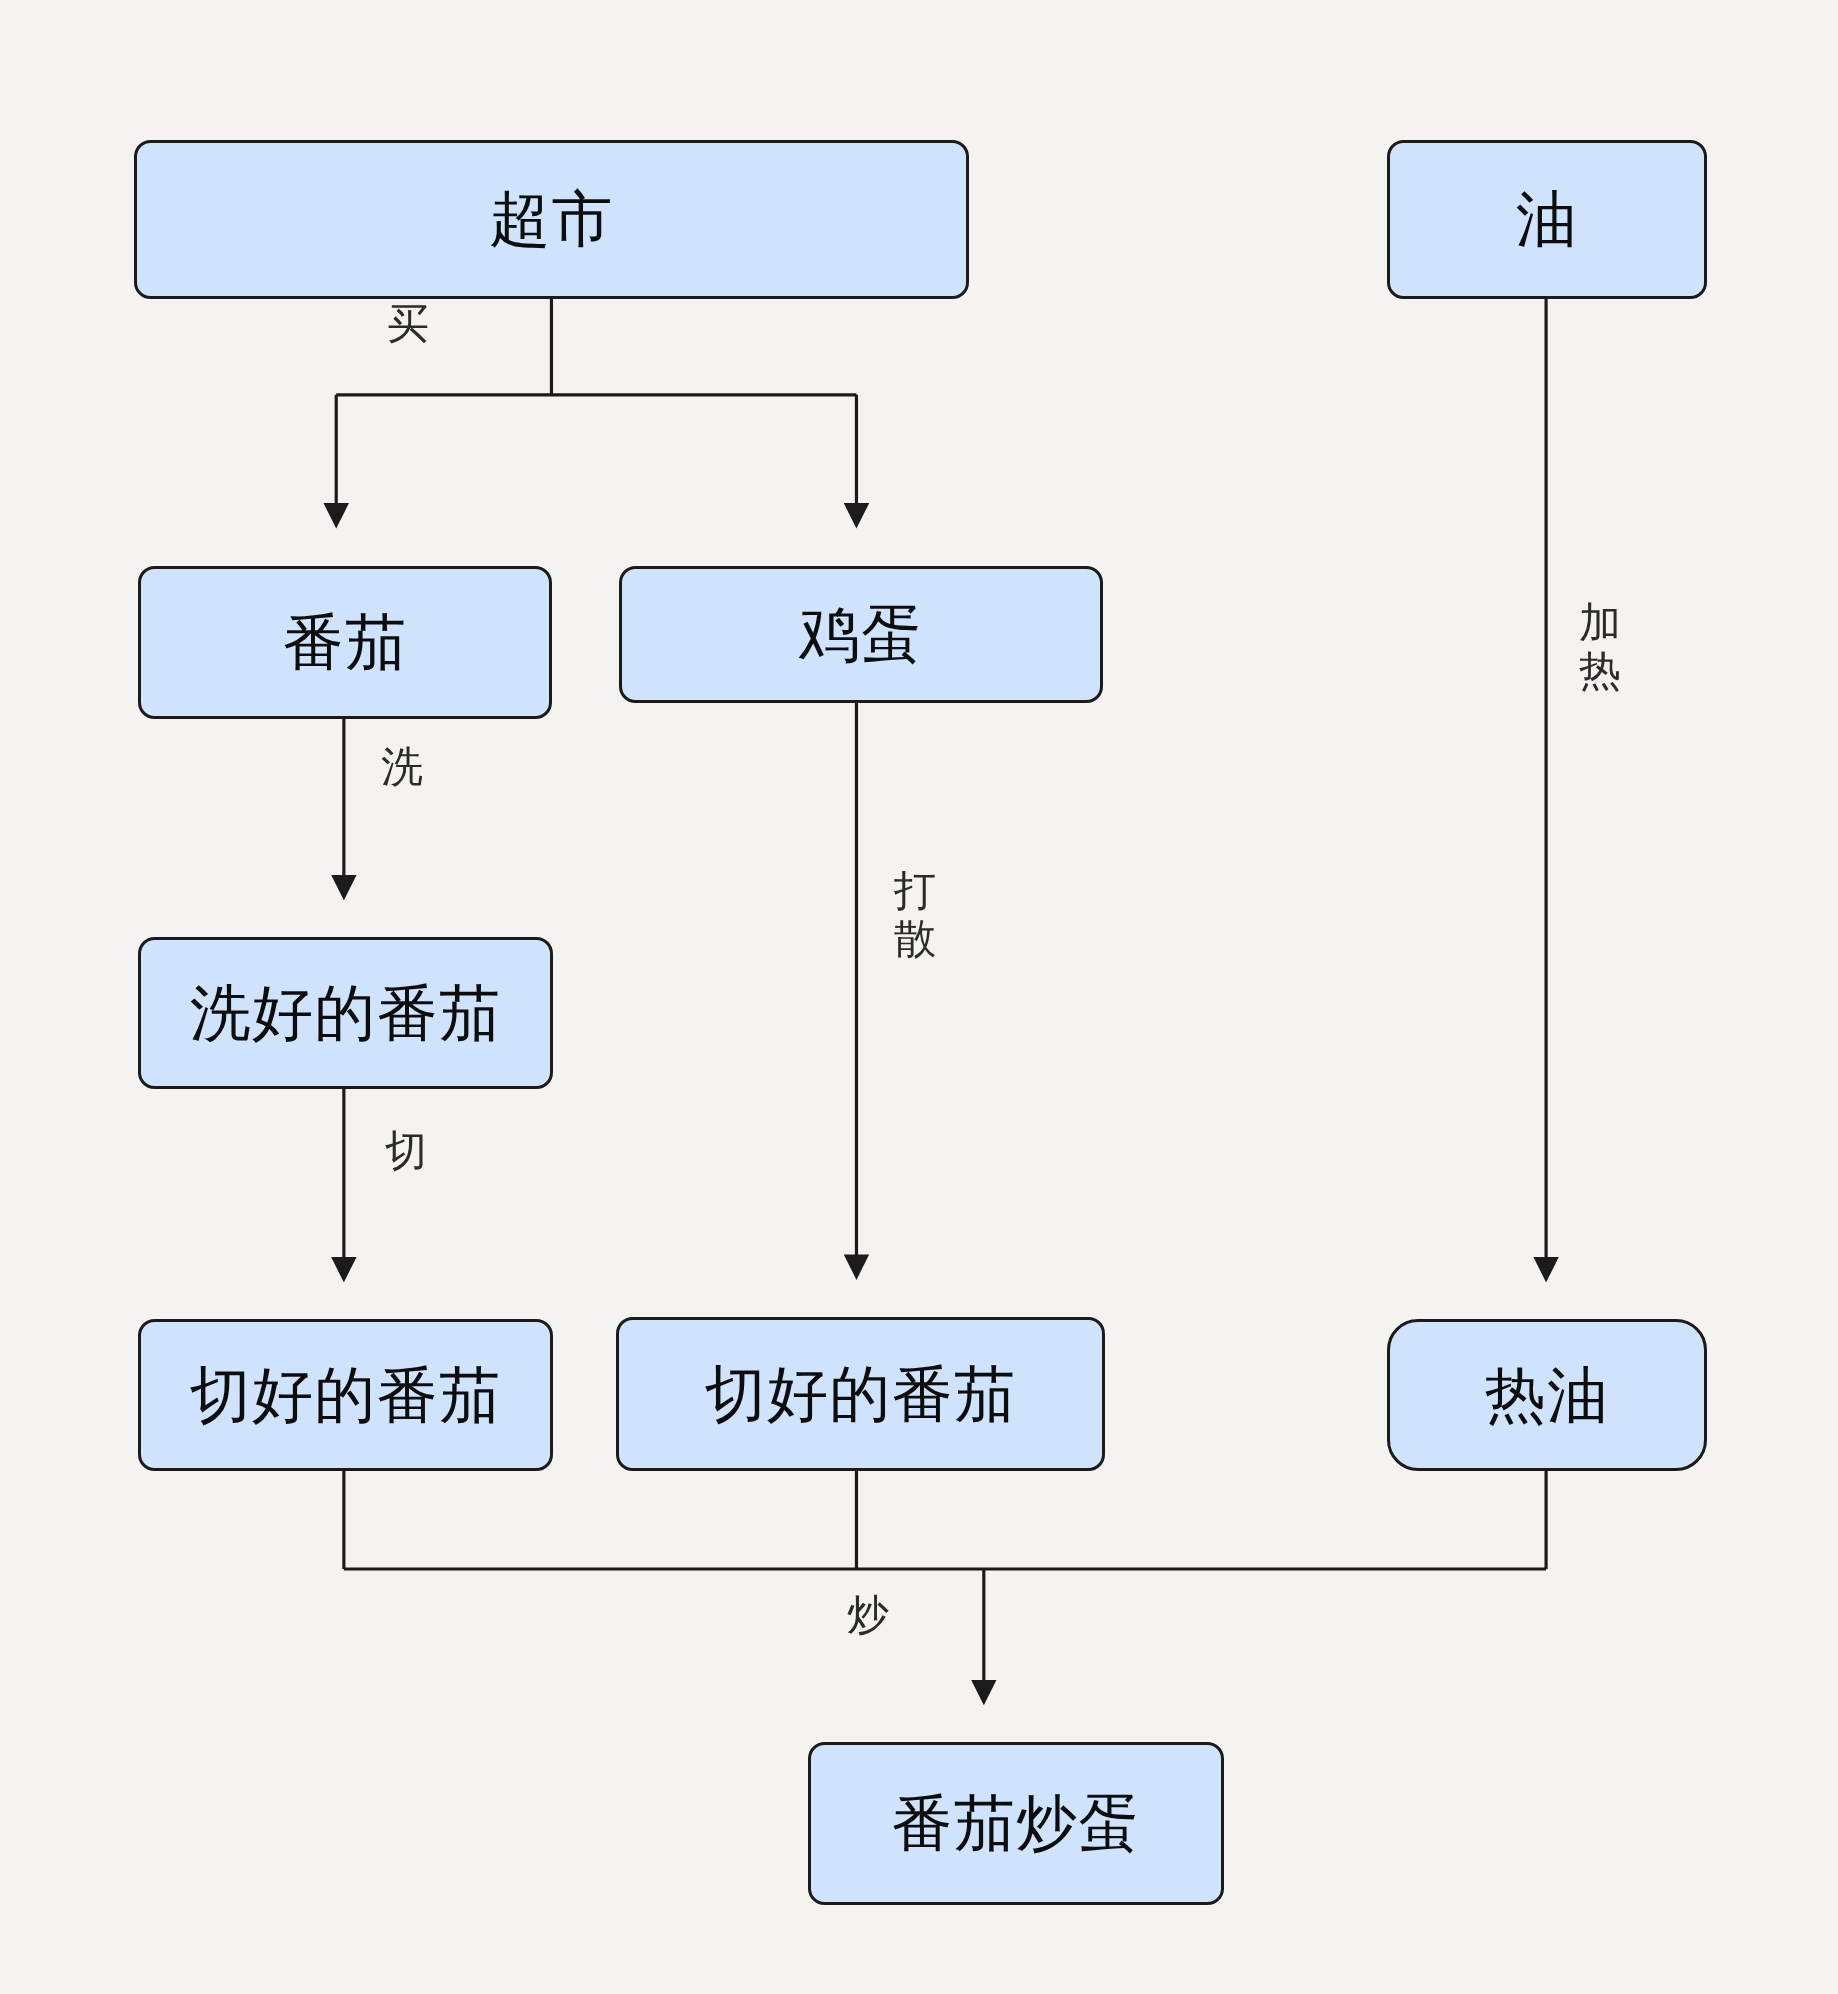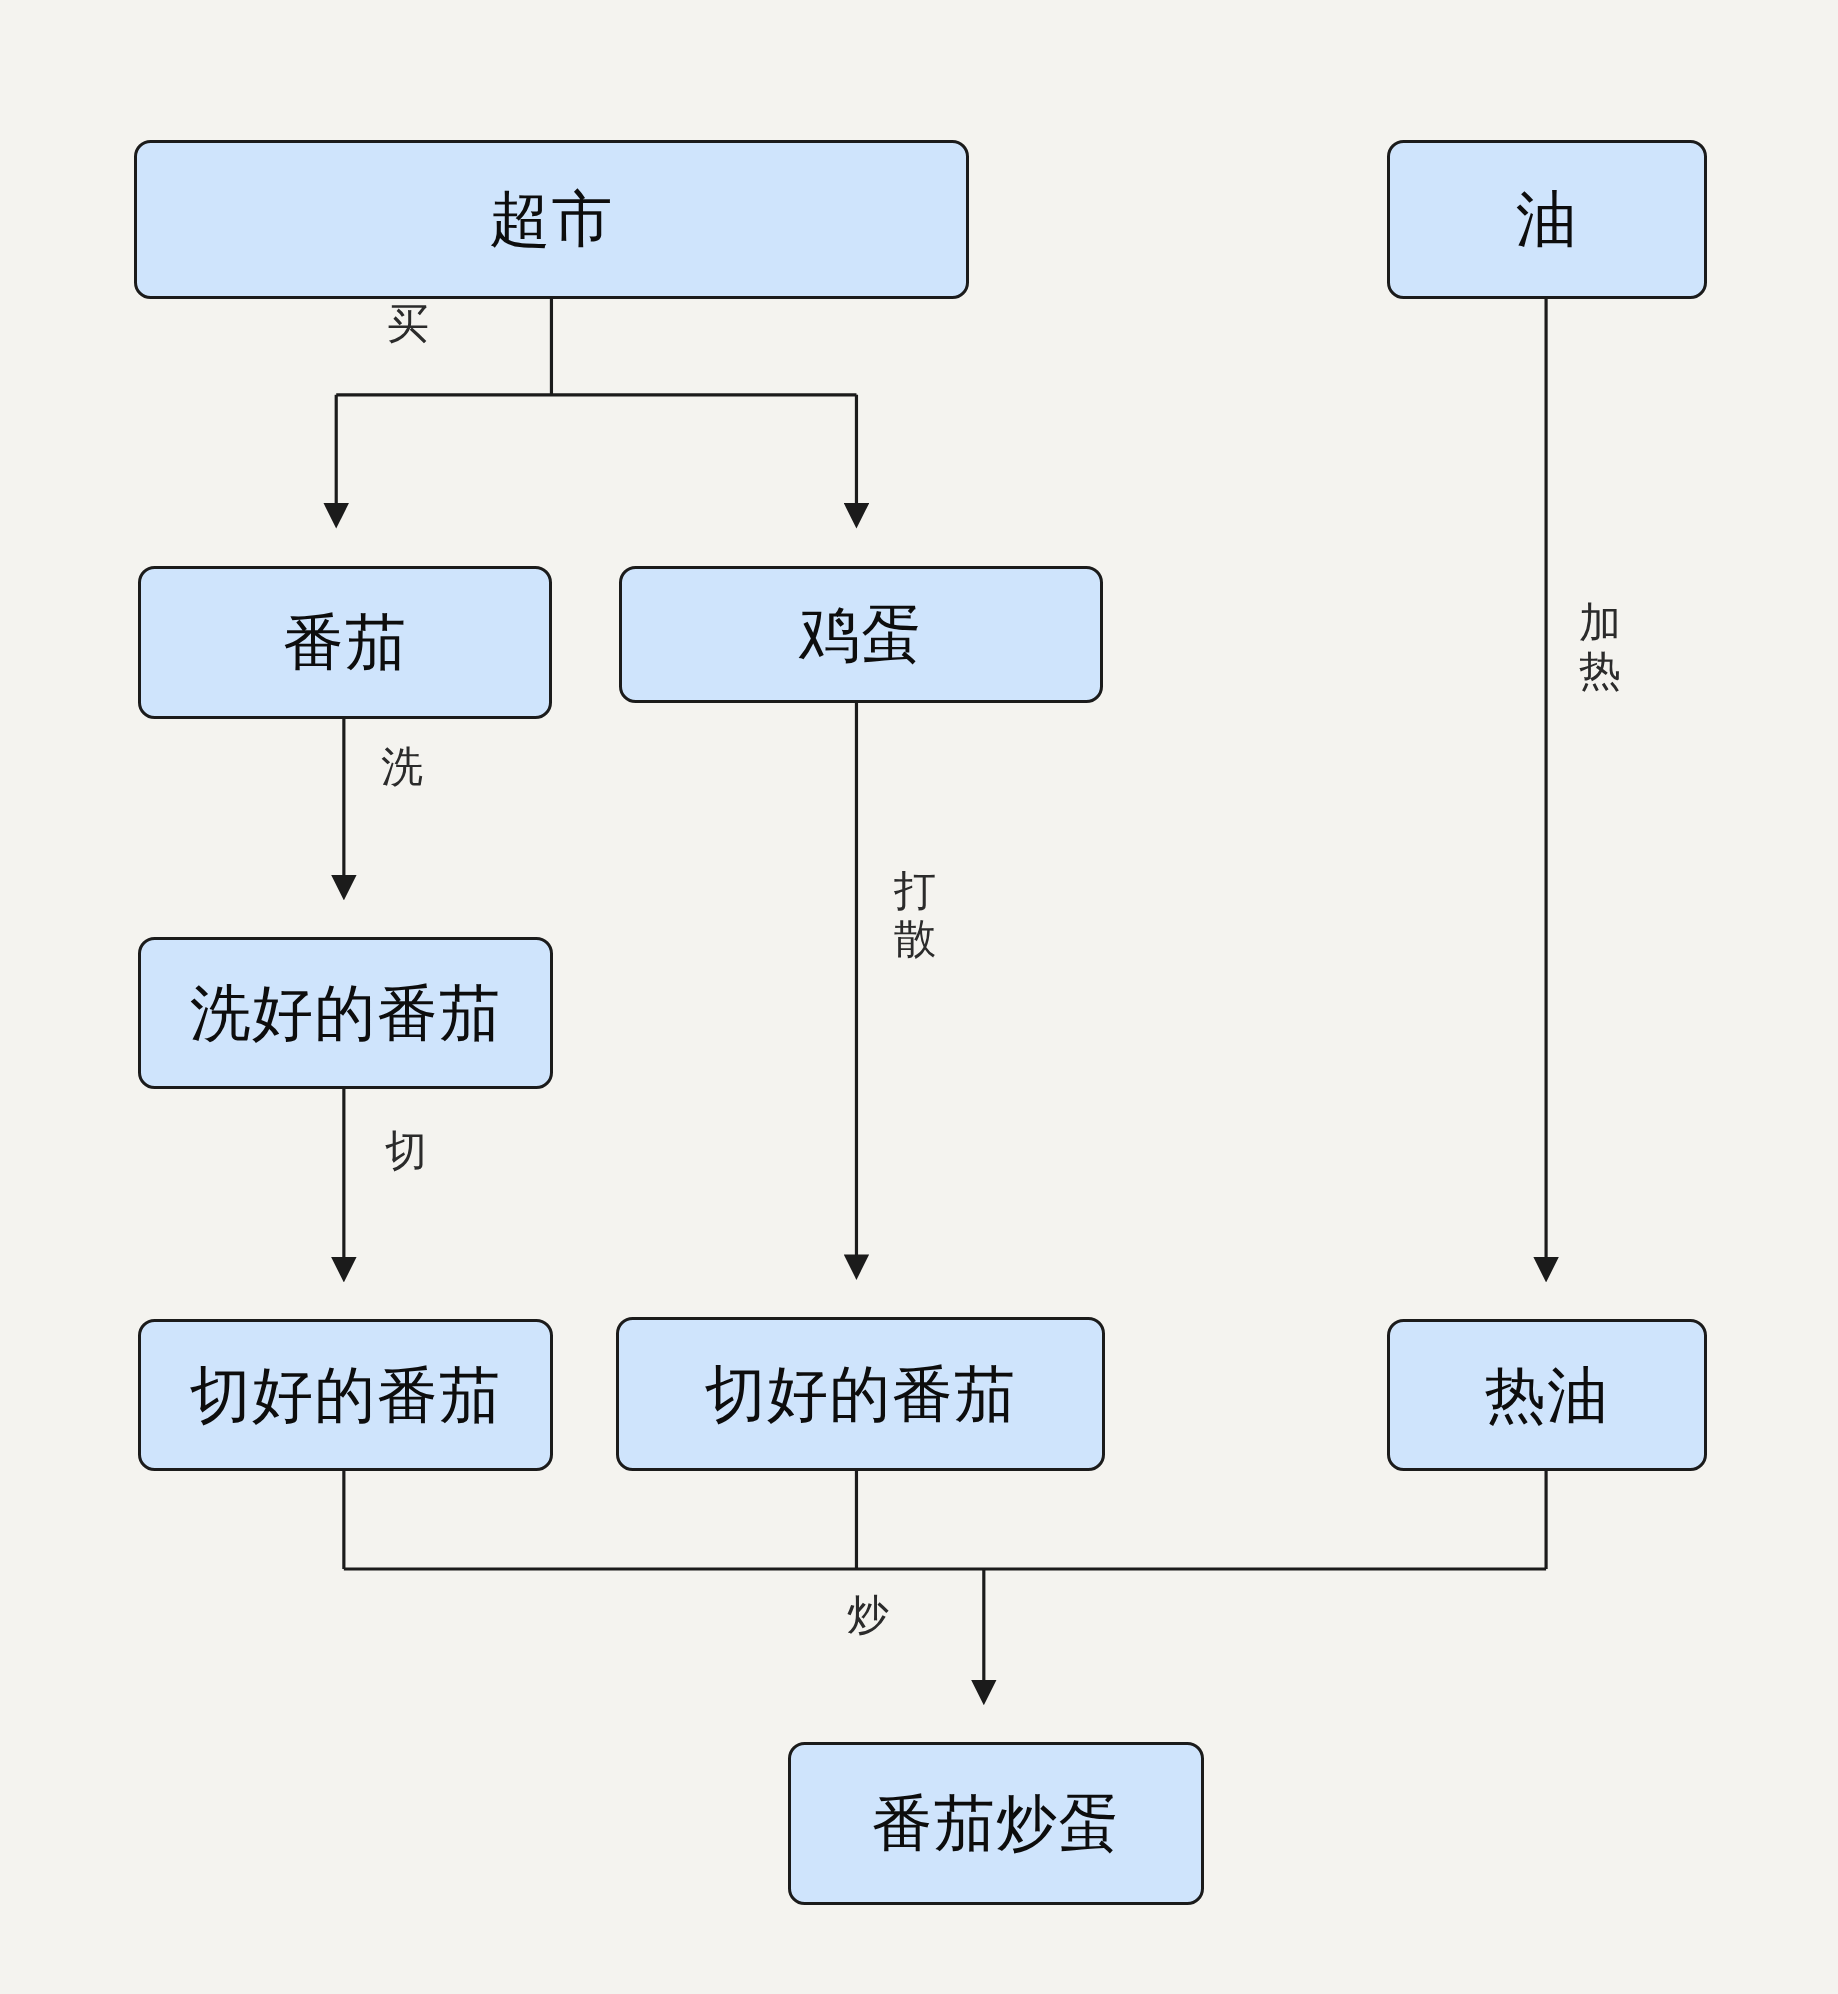--- a/index.html
+++ b/index.html
@@ -56,22 +56,22 @@
   }
 
   
   #node-supermarket { left: 134px;  top: 108px;  width: 835px; height: 159px; font-size: 61px; }
   #node-oil         { left: 1387px; top: 108px;  width: 320px;  height: 159px; font-size: 61px; }
   #node-tomato      { left: 138px;  top: 534px;  width: 414px;  height: 153px; font-size: 61px; }
   #node-egg         { left: 619px;  top: 534px;  width: 484px;  height: 137px; font-size: 61px; }
   #node-washed      { left: 138px;  top: 905px; width: 415px;  height: 152px; font-size: 61px; }
   #node-cut         { left: 138px;  top: 1287px; width: 415px;  height: 152px; font-size: 61px; }
   #node-beaten      { left: 616px;  top: 1285px; width: 489px;  height: 154px; font-size: 61px; }
-  #node-hotoil      { left: 1387px; top: 1287px; width: 320px;  height: 152px; font-size: 61px; }
-  #node-dish        { left: 788px; top: 1710px; width: 416px;  height: 163px; font-size: 61px; }
+  #node-hotoil      { left: 1387px; top: 1287px; width: 320px;  height: 152px; font-size: 61px; border-radius: 31px; }
+  #node-dish        { left: 808px; top: 1710px; width: 416px;  height: 163px; font-size: 61px; }
 
   
   #lbl-buy     { left: 387px;  top: 301px; }
   #lbl-wash    { left: 381px;  top: 744px; }
   #lbl-cut     { left: 385px;  top: 1128px; }
   #lbl-beat    { left: 894px; top: 867px; }
   #lbl-heat    { left: 1579px; top: 599px; }
   #lbl-fry     { left: 847px; top: 1592px; }
 </style>
 </head>

